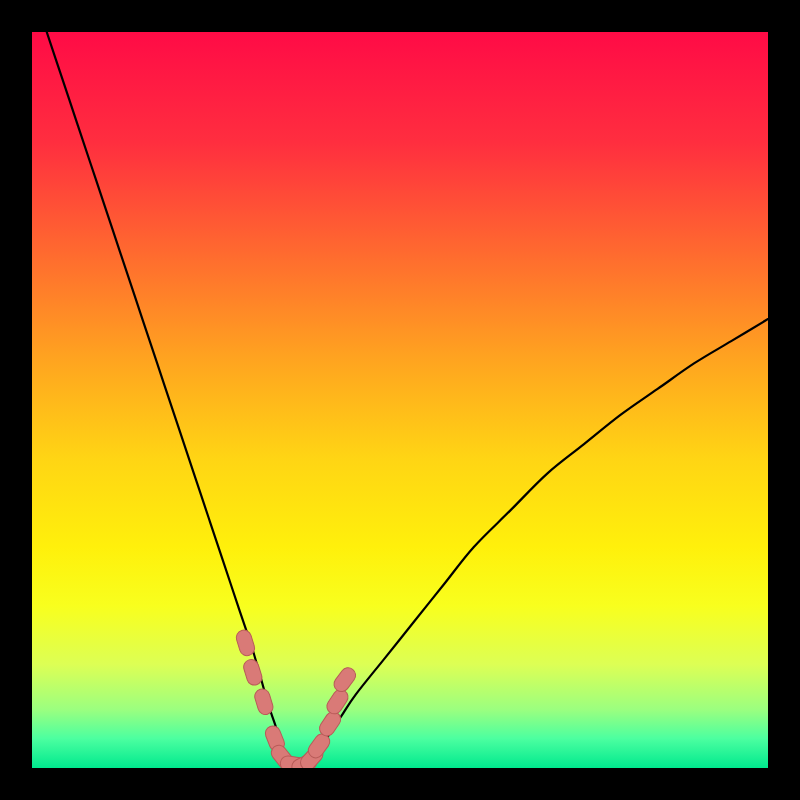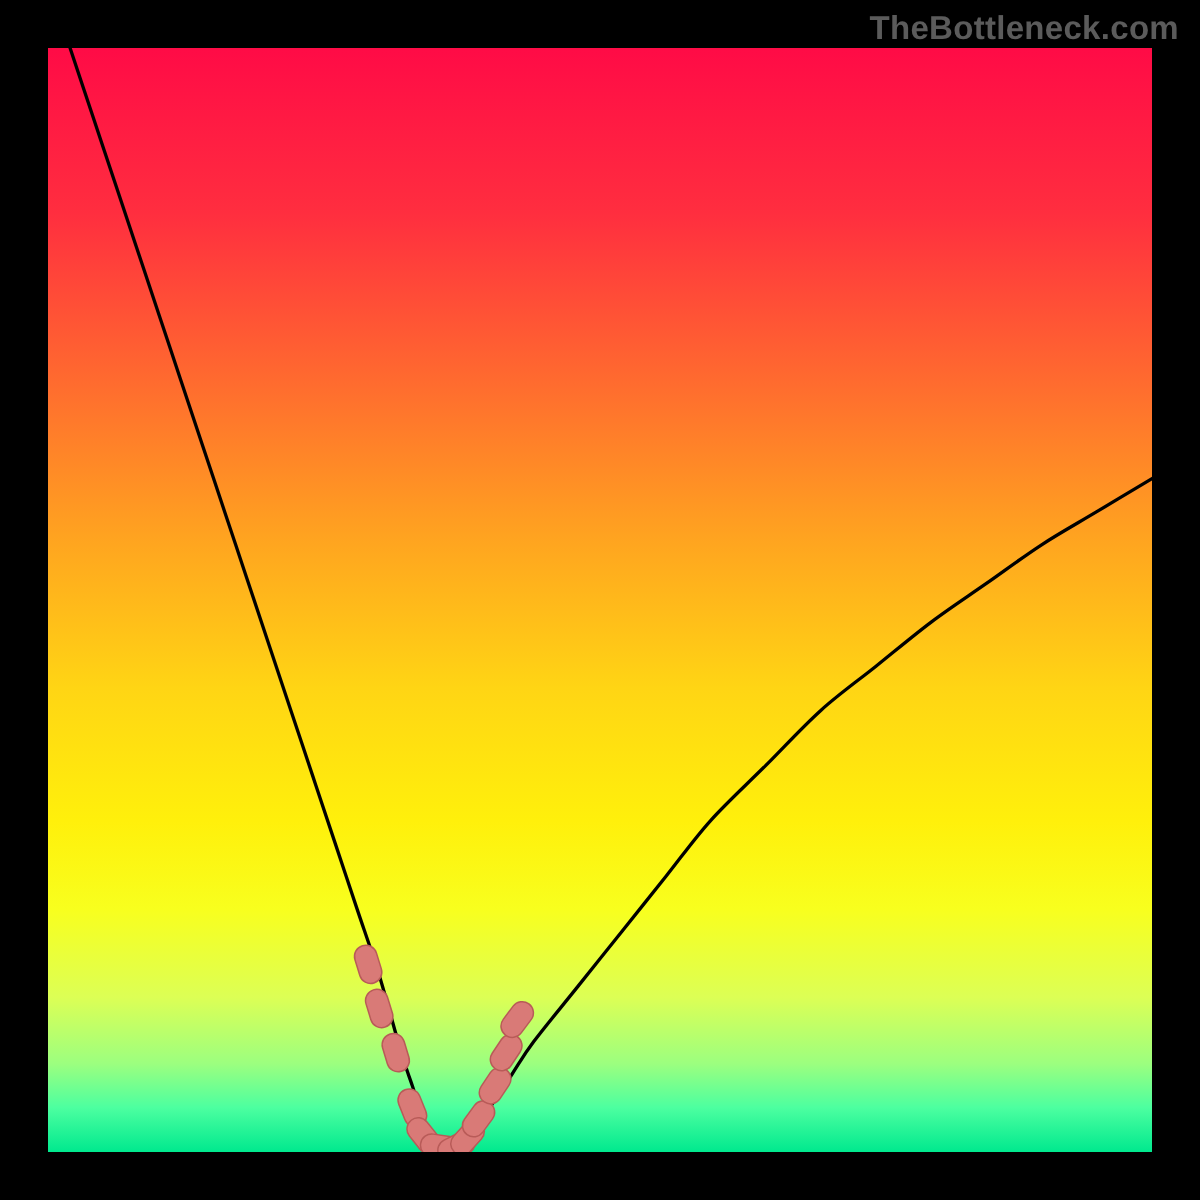--- a/index.html
+++ b/index.html
@@ -35,21 +35,20 @@
     letter-spacing: 0.2px;
     font-family: Arial, Helvetica, sans-serif;
     z-index: 10;
     pointer-events: none;
   }
 </style>
 </head>
 <body>
 <div class="outer">
 
-  <div class="watermark">TheBottleneck.com</div>
 
   <div class="plot">
     <svg id="plot-svg" width="736" height="736" viewBox="0 0 736 736" preserveAspectRatio="none">
       <defs>
         <linearGradient id="bg-grad" x1="0" y1="0" x2="0" y2="1">
             <stop offset="0%" stop-color="#ff0b46"></stop>
             <stop offset="15%" stop-color="#ff2e3f"></stop>
             <stop offset="30%" stop-color="#ff6a2f"></stop>
             <stop offset="45%" stop-color="#ffa61f"></stop>
             <stop offset="57.99999999999999%" stop-color="#ffd514"></stop>

